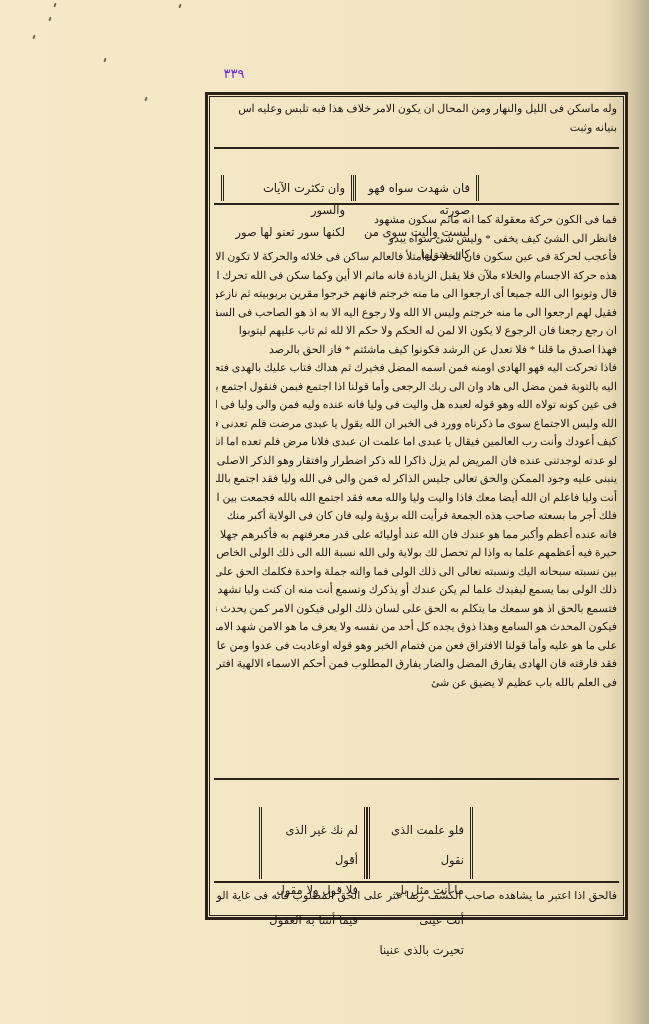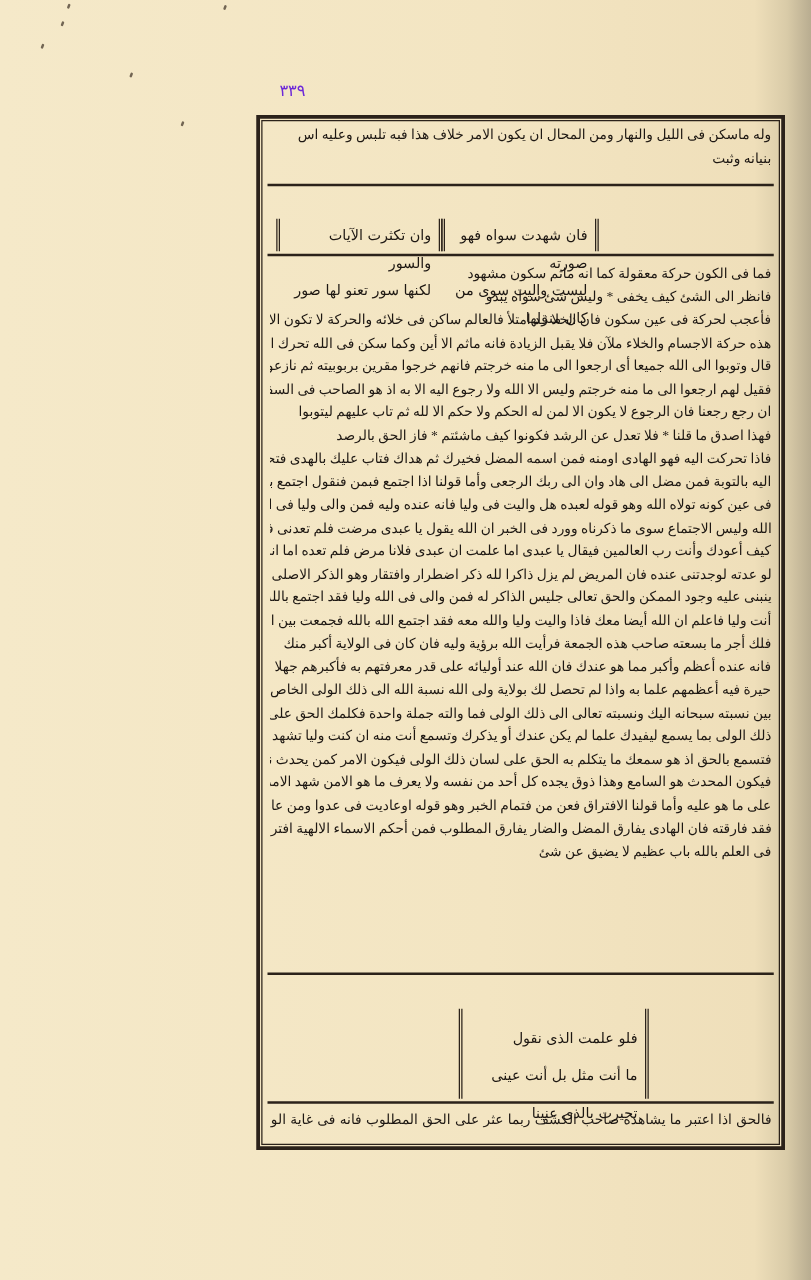--- a/index.html
+++ b/index.html
@@ -107,24 +107,29 @@
     <span class="line">فى العلم بالله باب عظيم لا يضيق عن شئ</span>
     <span class="line"></span>
     <span class="line"></span>
     <span class="line"></span>
     <span class="line"></span>
   </div>
 
   <div class="rule" style="top:683px;"></div>
 
   <div class="verse-box" style="top:688px;height:96px;">
-    <div class="stanza tall" style="left:153px;width:152px;">
+    <div class="stanza tall" style="left:153px;width:106px;">
       <div>فلو علمت الذى نقول</div>
       <div>ما أنت مثل بل أنت عينى</div>
       <div>تحيرت بالذى عنينا</div>
+    </div>
+    <div class="stanza tall" style="left:45px;width:108px;">
+      <div>لم نك غير الذى أقول</div>
+      <div>فلا قول ولا مقول</div>
+      <div>فيما أتتنا به العقول</div>
     </div>
   </div>
 
   <div class="rule" style="top:786px;"></div>
 
   <div class="footer-line" style="top:792px;">فالحق اذا اعتبر ما يشاهده صاحب الكشف ربما عثر على الحق المطلوب فانه فى غاية الوضوح</div>
 
 </div>
 
 </body></html>

